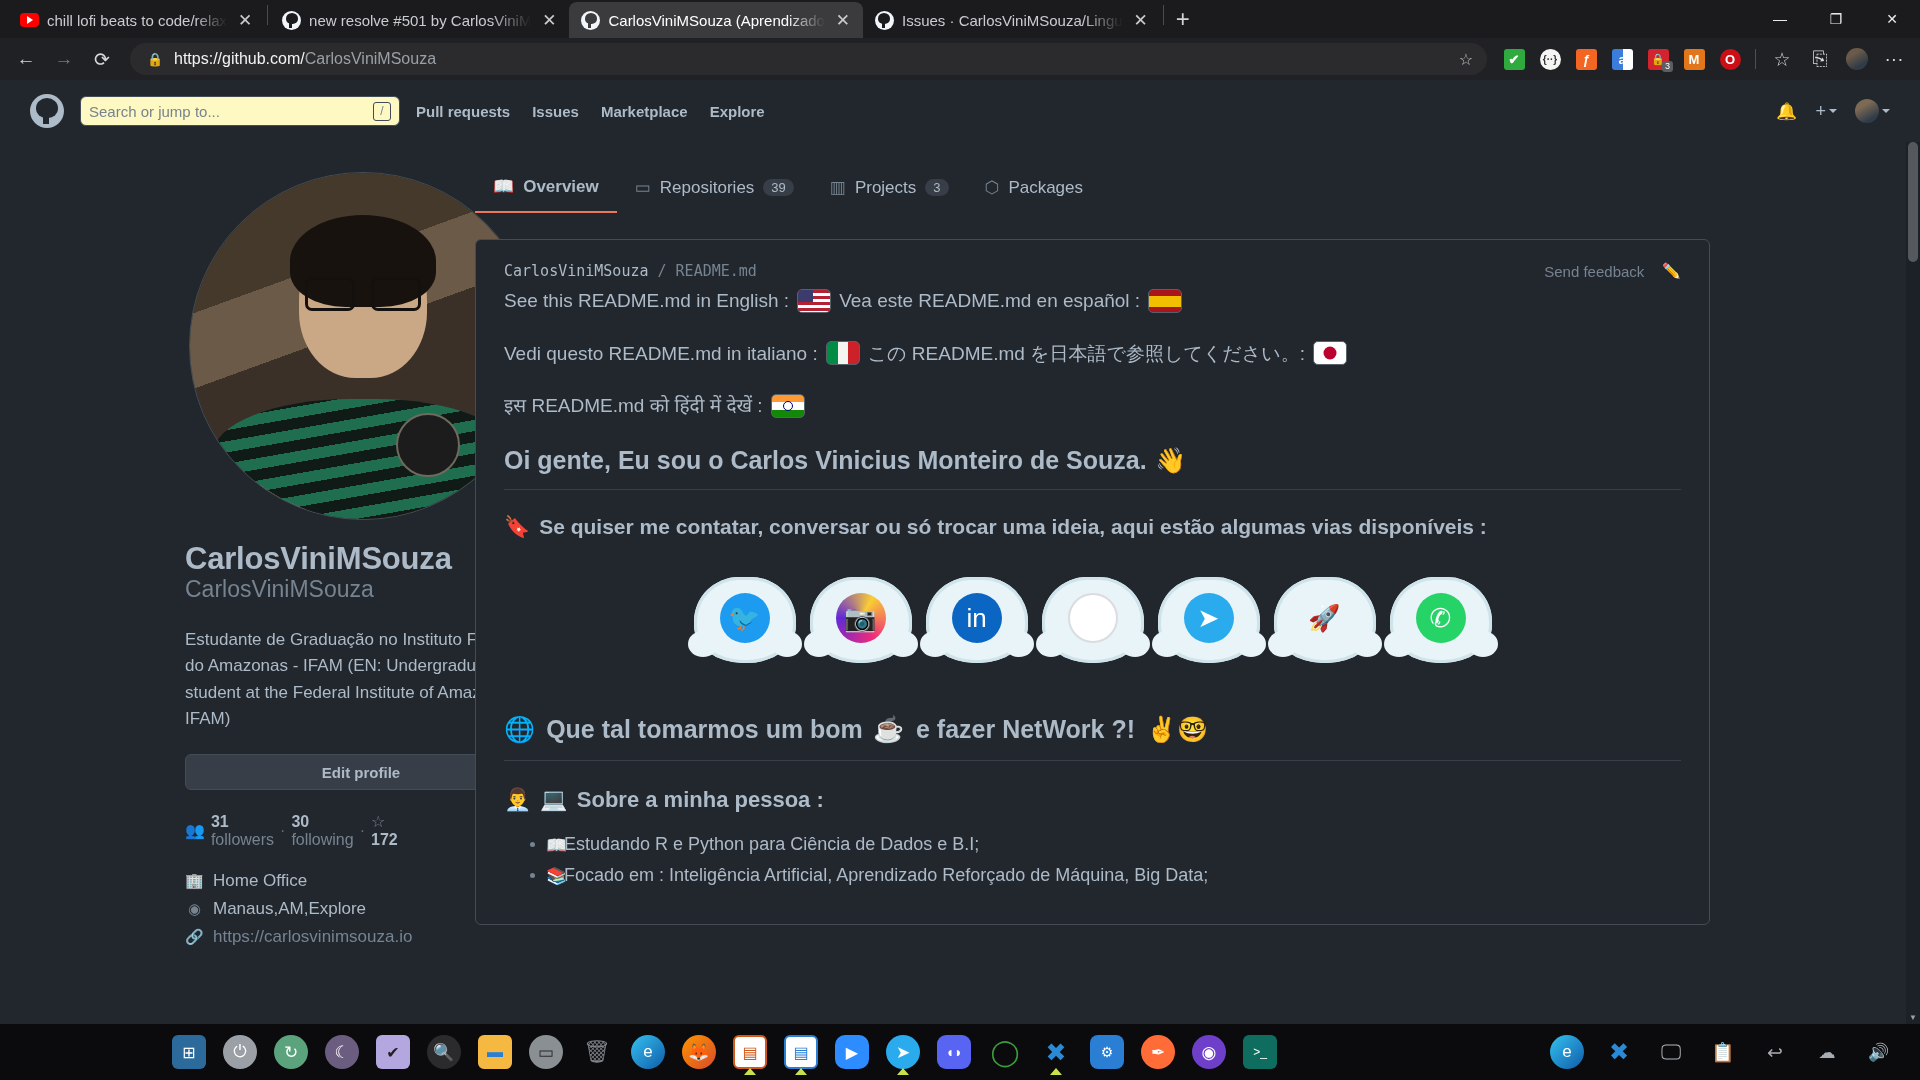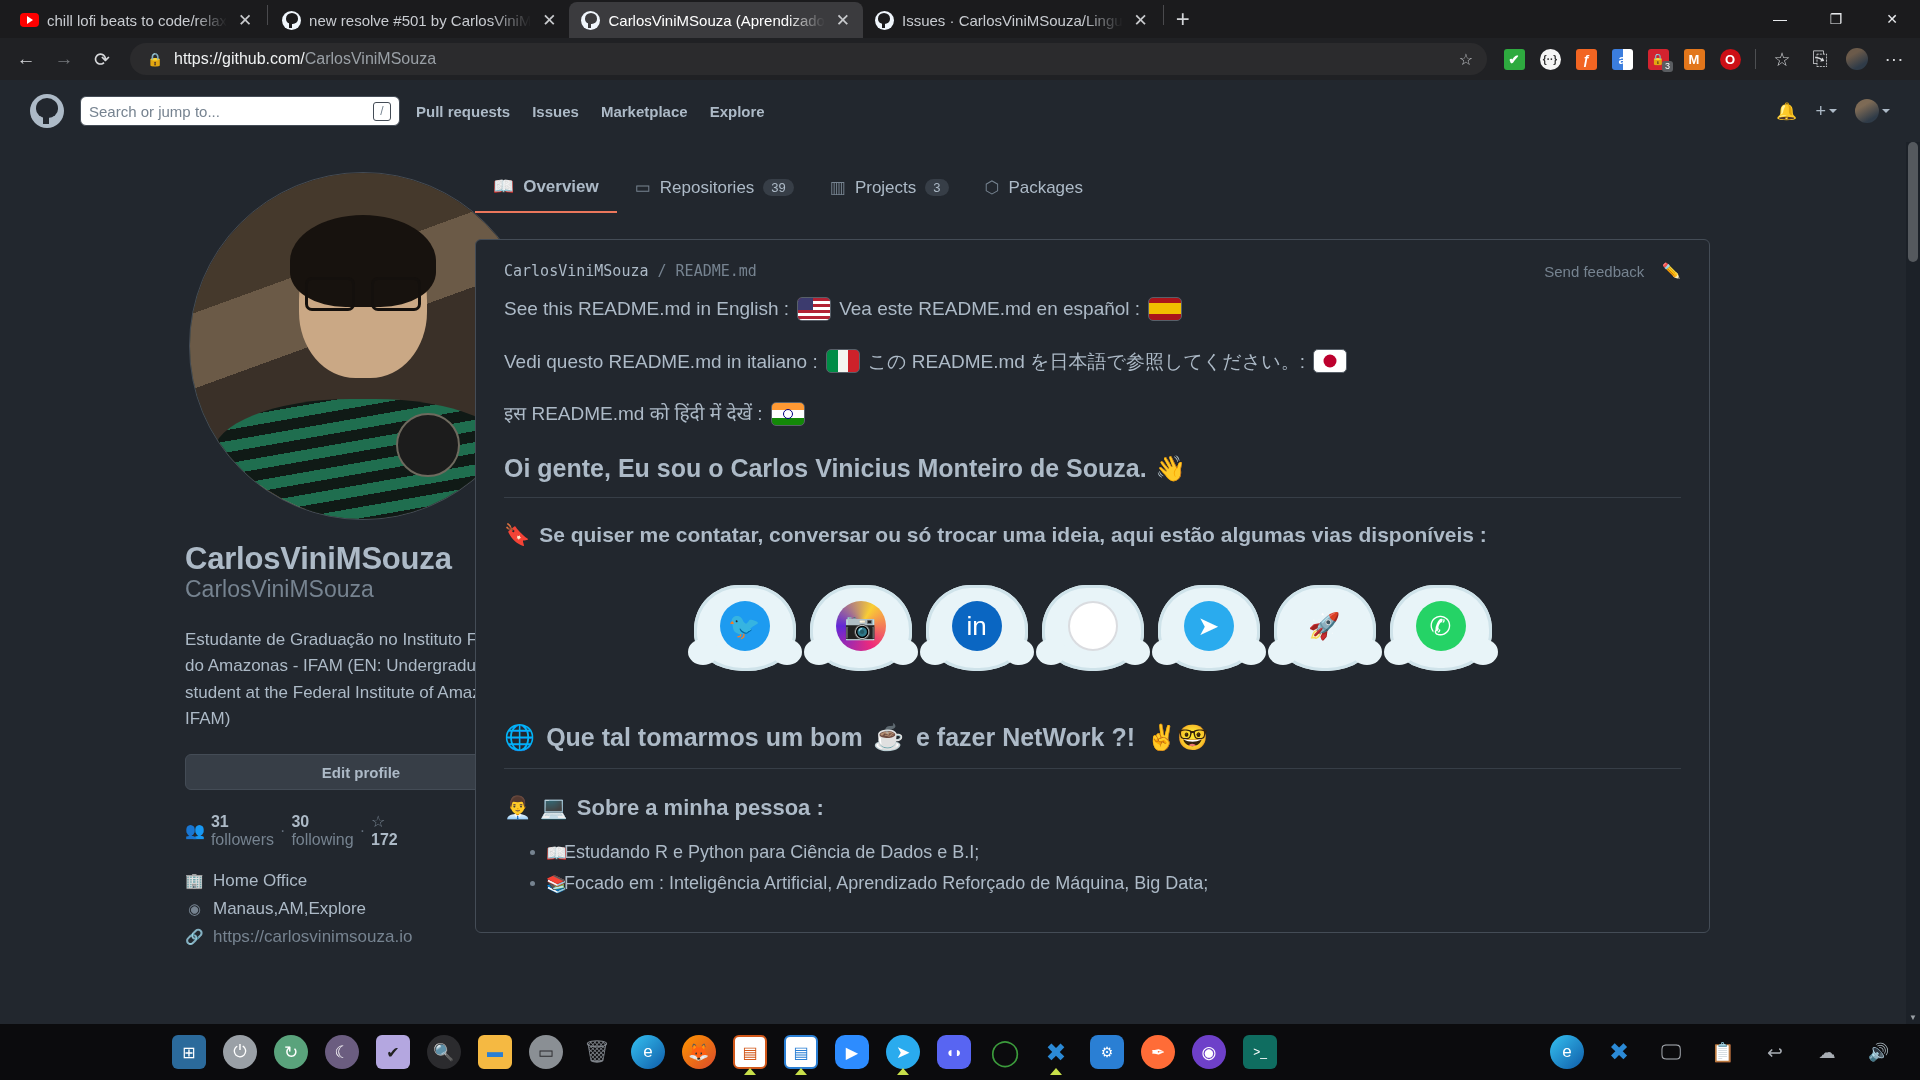--- a/index.html
+++ b/index.html
@@ -64,21 +64,21 @@
   .badge-n{position:absolute;right:2px;bottom:3px;background:#5a5d61;color:#fff;font-size:9px;border-radius:3px;padding:0 3px;line-height:11px;}
   .avatar-sm{width:22px;height:22px;border-radius:50%;background:linear-gradient(150deg,#6b5a4a 30%,#2f3b48 75%);}
 
   
   .page { flex:1 1 auto; background:#22272e; overflow:hidden; position:relative; display:flex; flex-direction:column;}
   .gh-header { height: 62px; background:#22272e; display:flex; align-items:center; padding: 0 30px; gap:16px; flex:0 0 62px;}
   .gh-logo { width:34px;height:34px;border-radius:50%;background:#adbac7;position:relative;flex:0 0 34px;}
   .gh-logo:before{content:"";position:absolute;left:6px;top:4px;width:22px;height:20px;background:#22272e;border-radius:50% 50% 45% 45%;}
   .gh-logo:after{content:"";position:absolute;left:13px;top:19px;width:6px;height:11px;background:#22272e;}
   .gh-search {
-    width: 320px; height: 30px; background:#ffffff; border:1px solid #444c56;
+    width: 320px; height: 30px; background:#fef9c3; border:1px solid #444c56;
     border-radius:6px; display:flex; align-items:center; padding:0 8px; color:#768390; font-size:15px;
   }
   .gh-search .slash { margin-left:auto; border:1px solid #444c56; border-radius:3px; width:18px;height:19px; display:flex;align-items:center;justify-content:center;font-size:12px;color:#768390;}
   .gh-nav { display:flex; align-items:center; gap:22px; font-size:15px; color:#adbac7; font-weight:600;}
   .gh-right { margin-left:auto; display:flex; align-items:center; gap:18px; color:#adbac7;}
   .gh-right .bell{font-size:17px;}
   .gh-plus{display:flex;align-items:center;gap:3px;font-size:18px;}
   .caret{width:0;height:0;border-left:4px solid transparent;border-right:4px solid transparent;border-top:4px solid #adbac7;}
   .av-nav{width:24px;height:24px;border-radius:50%;background:linear-gradient(150deg,#7d6a55 30%,#2f3b48 78%);}
 
@@ -120,21 +120,21 @@
   .stats b { color:#adbac7; font-weight:600;}
   .stats .sep{color:#636e7b;}
   .meta { margin-top:22px; display:flex;flex-direction:column; gap:8px; font-size:17px; color:#adbac7;}
   .meta .row{display:flex;align-items:center;gap:9px;}
   .meta .ic{width:19px;flex:0 0 19px;display:flex;align-items:center;justify-content:center;color:#768390;font-size:15px;}
   .meta .link{color:#768390;}
 
   
   .main { flex:1 1 auto; padding: 34px 210px 0 75px; min-width:0;}
   .readme { border:1px solid #444c56; border-radius:6px; background:#22272e; padding: 22px 28px 26px 28px; position:relative;}
-  .rm-head { display:flex; align-items:flex-start; margin-bottom:16px;}
+  .rm-head { display:flex; align-items:flex-start; margin-bottom:8px;}
   .rm-path { font-family:"DejaVu Sans Mono", monospace; font-size:15px; color:#768390;}
   .rm-path b { color:#adbac7; font-weight:400;}
   .rm-fb { margin-left:auto; display:flex; align-items:center; gap:18px; color:#768390; font-size:15px;}
   .pencil{font-size:15px;}
 
   .lang-line { font-size:19px; color:#adbac7; line-height:1.35; margin-bottom:27px; display:flex; align-items:center; flex-wrap:wrap; gap:4px;}
   .flag {
     display:inline-flex; width:34px; height:24px; border-radius:5px; overflow:hidden;
     border:1px solid #586069; vertical-align:middle; margin:0 4px; flex:0 0 auto;
   }

